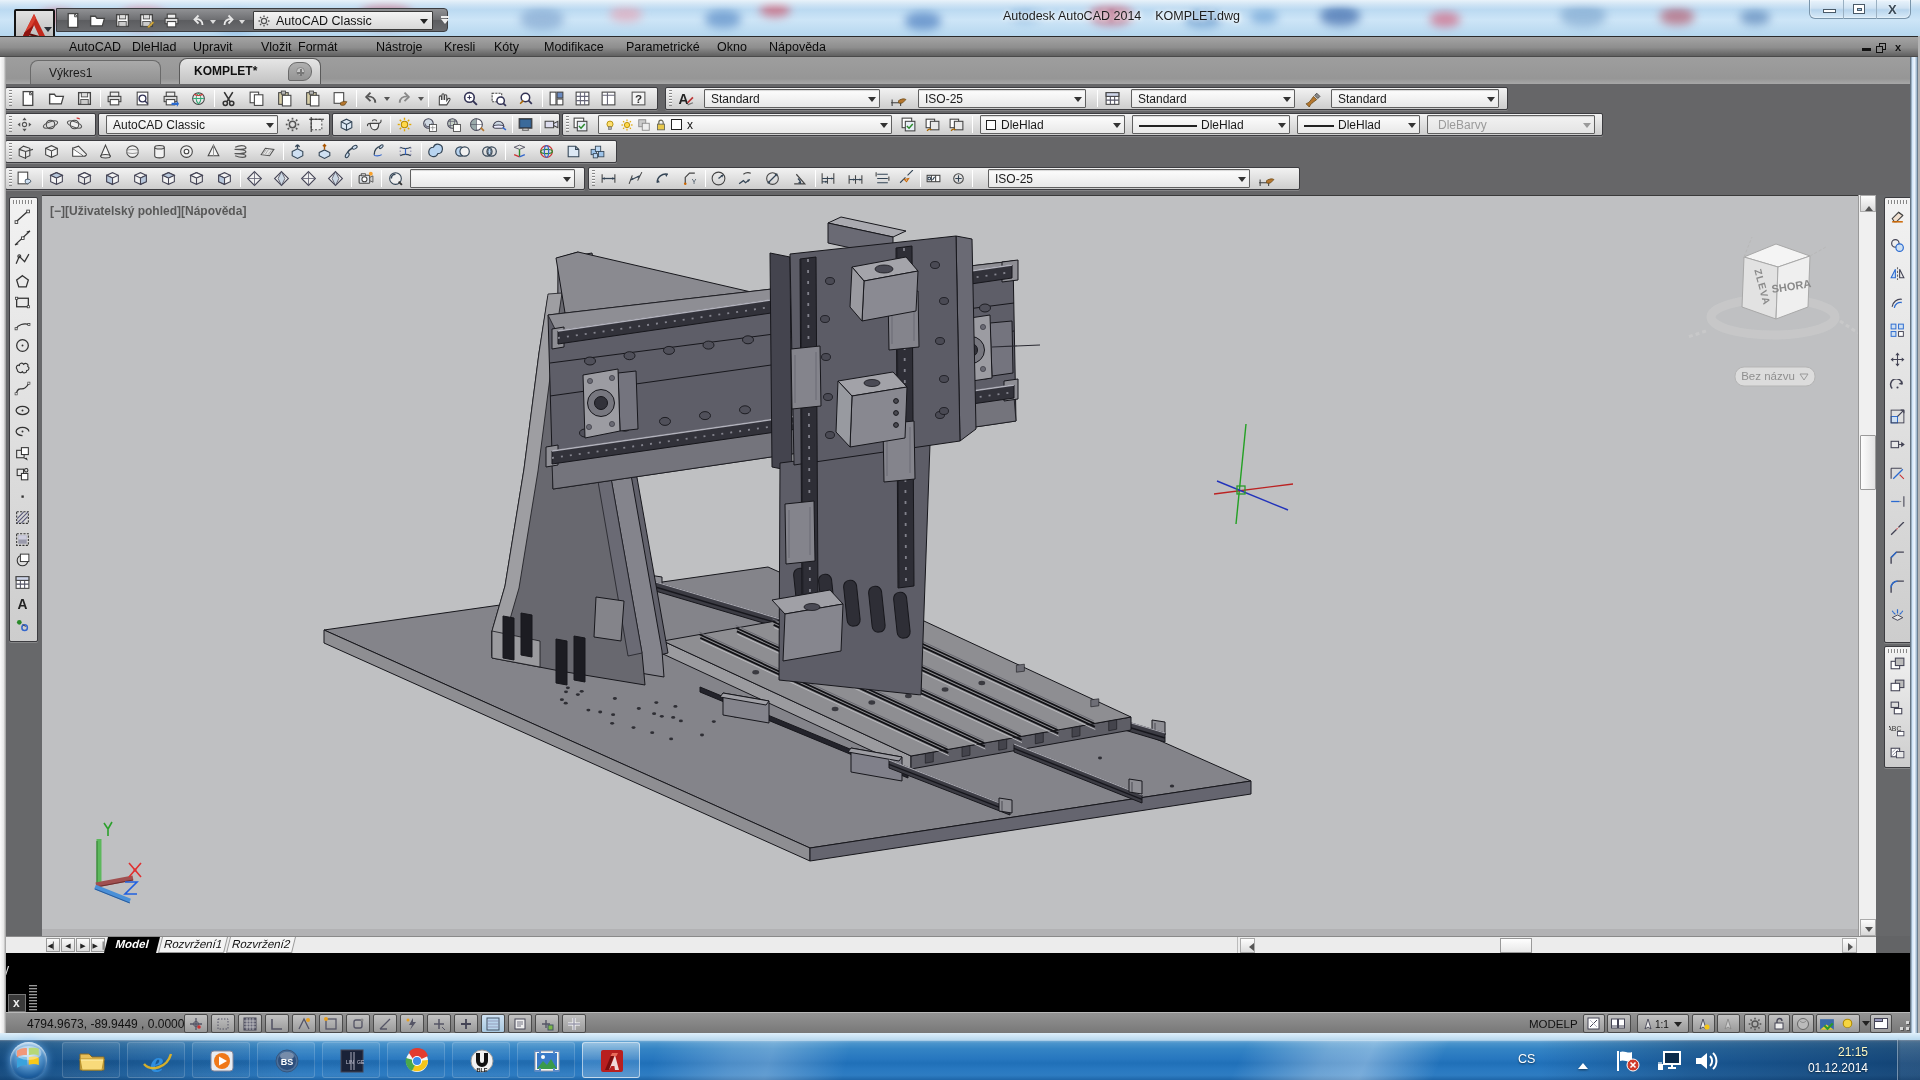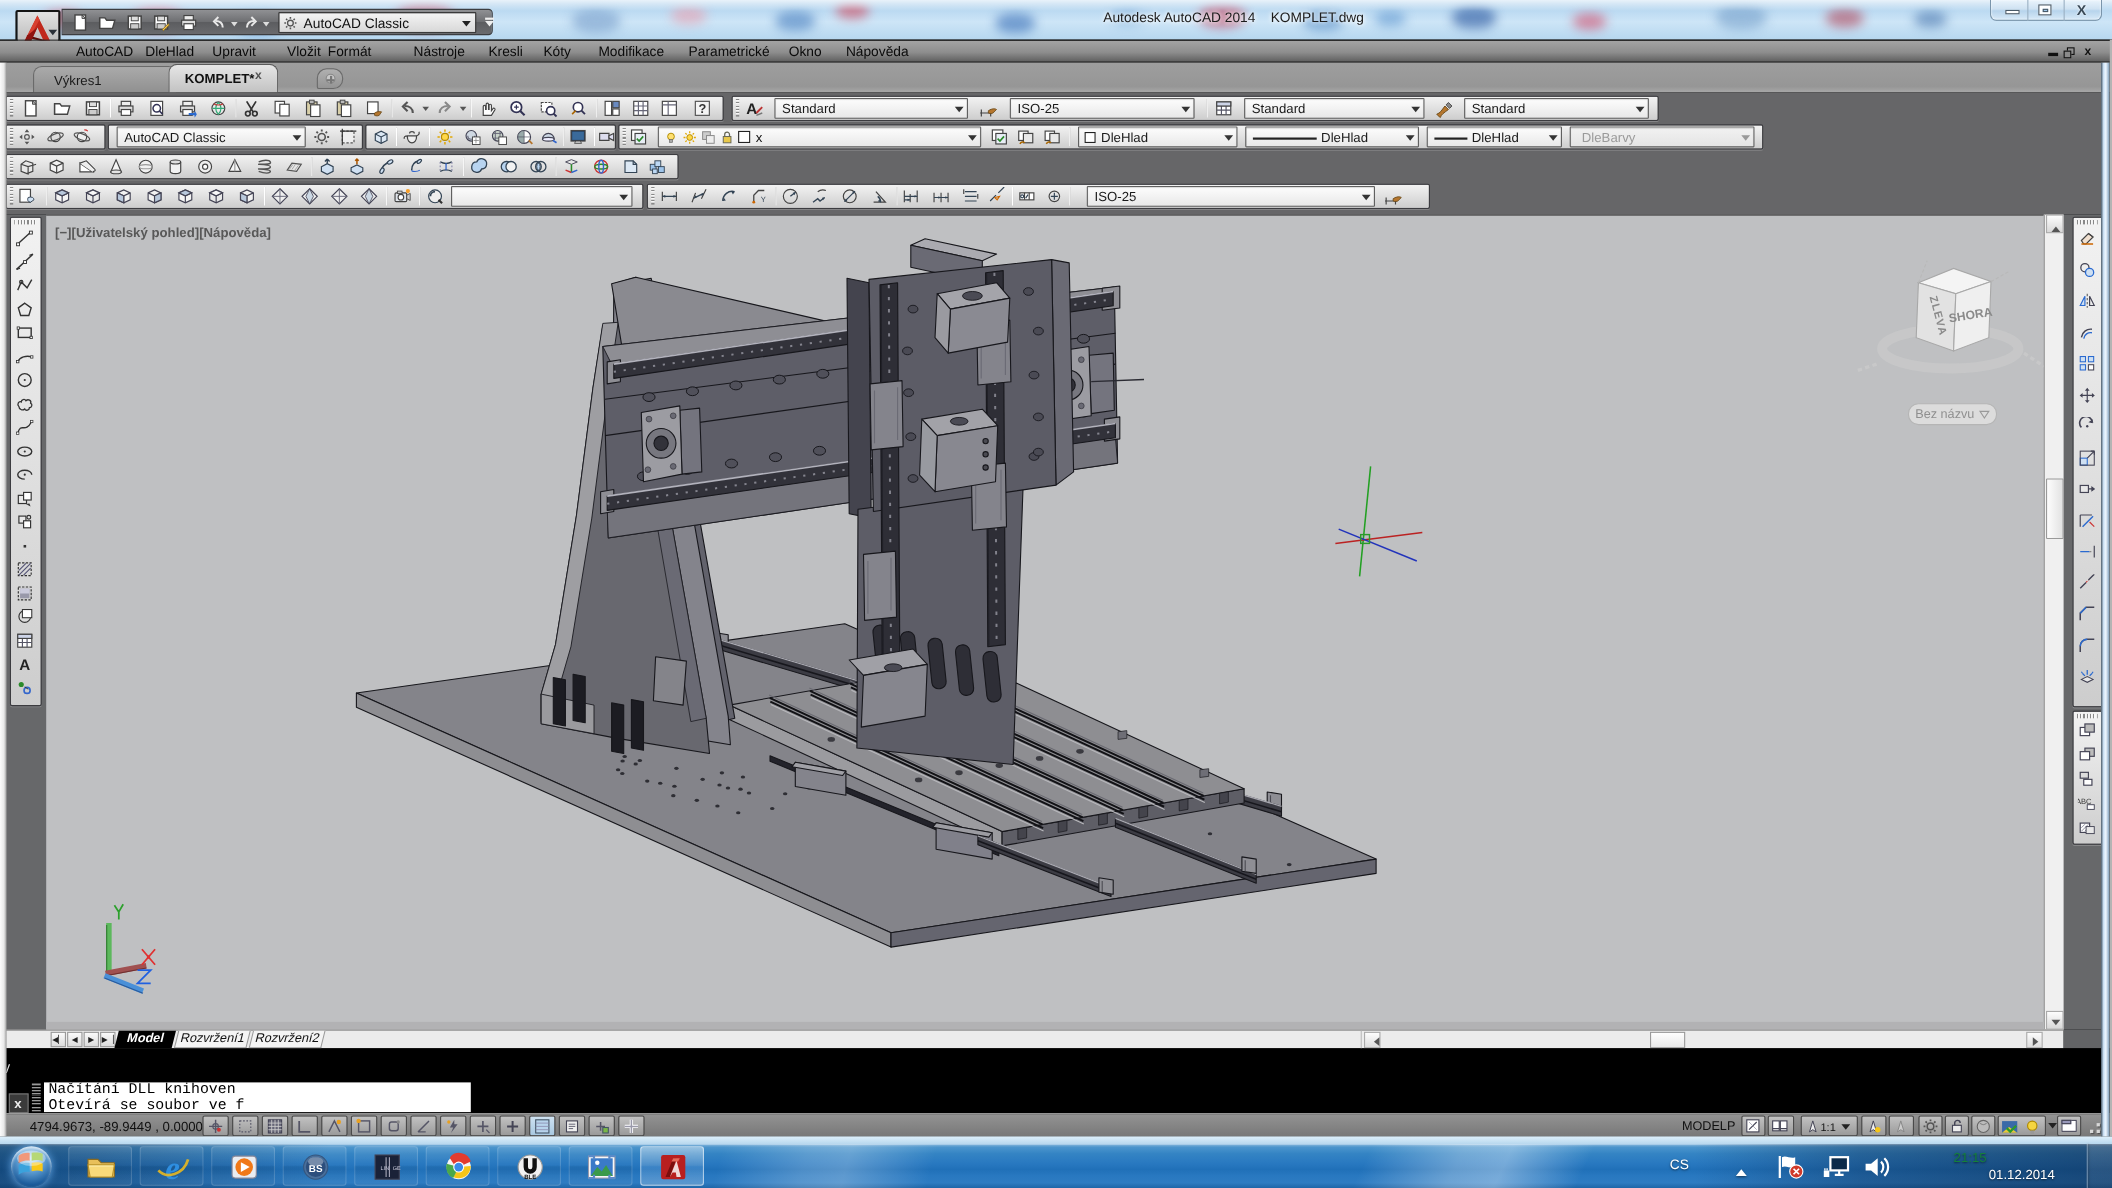--- a/index.html
+++ b/index.html
@@ -124,21 +124,21 @@
 <div class="abs" style="left:0;top:8px;width:9px;height:2.5px;background:#111"></div>
 <div class="abs" style="left:17px;top:3px;width:7px;height:7px;border:1.5px solid #111;background:transparent"></div>
 <div class="abs" style="left:14px;top:6px;width:7px;height:7px;border:1.5px solid #111;background:#8a8a8a"></div>
 <div class="abs" style="left:33px;top:1px;font-size:11px;font-weight:bold;color:#111">x</div>
 </div>
   </div>
 <div class="abs" style="left:0;top:57px;width:1920px;height:27px;background:linear-gradient(#9e9e9e,#969696 80%,#a8a8a8)">
     <div class="abs" style="left:30px;top:3px;width:131px;height:24px;background:linear-gradient(#aaa,#909090);border:1px solid #6a6a6a;border-bottom:none;border-radius:8px 8px 0 0">
       <span style="position:absolute;left:18px;top:5px;font-size:12px;color:#1a1a1a">Výkres1</span>
     </div>
-    <div class="abs" style="left:153px;top:1px;width:100px;height:26px;background:linear-gradient(#e6e6e6,#c2c2c2);border:1px solid #5a5a5a;border-bottom:none;border-radius:8px 8px 0 0">
+    <div class="abs" style="left:179px;top:1px;width:142px;height:26px;background:linear-gradient(#e6e6e6,#c2c2c2);border:1px solid #5a5a5a;border-bottom:none;border-radius:8px 8px 0 0">
       <span style="position:absolute;left:14px;top:5px;font-size:12px;font-weight:bold;color:#111">KOMPLET*</span>
       <span style="position:absolute;right:14px;top:4px;font-size:11px;font-weight:bold;color:#555">x</span>
     </div>
     <div class="abs" style="left:288px;top:5px;width:24px;height:19px;background:linear-gradient(#b0b0b0,#949494);border:1px solid #6a6a6a;border-radius:9px 9px 9px 2px">
       <div style="position:absolute;left:7px;top:4px;width:9px;height:9px;border-radius:50%;background:#c8c8c8;border:1px solid #888"></div>
       <div style="position:absolute;left:10.5px;top:6px;width:2px;height:7px;background:#777"></div>
       <div style="position:absolute;left:8px;top:8.5px;width:7px;height:2px;background:#777"></div>
     </div>
   </div>
 <div class="abs" style="left:0;top:84px;width:1920px;height:111px;background:#666668"></div>
@@ -1177,23 +1177,20 @@
       <div style="margin:4px 0 0 5px;width:0;height:0;border:4px solid transparent;border-left:5px solid #555"></div>
     </div>
   </div>
 <div class="abs" style="left:1876px;top:936px;width:44px;height:17px;background:#636466"></div>
 <div class="abs" style="left:0;top:953px;width:1920px;height:59px;background:#000">
     <div class="abs" style="left:2px;top:12px;font-size:12px;color:#ddd;font-family:'Liberation Mono',monospace">V</div>
     <div class="abs" style="left:8px;top:41px;width:18px;height:18px;background:#3a3a3a;border:1px solid #777">
       <span style="position:absolute;left:4px;top:1px;color:#eee;font-size:12px;font-weight:bold">x</span>
     </div>
     <div class="abs" style="left:29px;top:32px;width:8px;height:26px;background:repeating-linear-gradient(180deg,#999 0,#999 1px,#333 1px,#333 2px,transparent 2px,transparent 3px)"></div>
-    <div class="abs" style="left:40px;top:31px;width:388px;height:27px;background:#fff;overflow:hidden">
-      <div style="margin:1px 0 0 4px;font-size:13.5px;line-height:14px;color:#000;font-family:'Liberation Mono',monospace">Načítání DLL knihoven<br>Otevírá se soubor ve f</div>
-    </div>
   </div>
 <div class="abs" style="left:0;top:1012px;width:1920px;height:21px;background:linear-gradient(#939393,#848484 55%,#787878);border-top:1px solid #b8b8b8">
     <div class="abs" style="left:27px;top:4px;font-size:12px;color:#111">4794.9673, -89.9449 , 0.0000</div>
     <div class="abs" style="left:184px;top:1px;width:24px;height:19px;background:linear-gradient(#c2c2c2,#9a9a9a);border:1px solid #4a4a4a;border-radius:2px">
       <svg style="position:absolute;left:3px;top:1px" width="16" height="16" viewBox="0 0 16 16">
         <path d="M8 2v12M2 8h12" stroke="#556" stroke-width="1.3"></path>
         <circle cx="8" cy="8" r="2.5" fill="none" stroke="#556"></circle>
         <circle cx="11" cy="11" r="1.8" fill="#c33"></circle>
       </svg>
     </div>
@@ -1460,18 +1457,18 @@
 <svg class="abs" style="left:1656px;top:1050px" width="28" height="22" viewBox="0 0 28 22">
 <rect x="8" y="2" width="16" height="12" fill="#0a2a4a" stroke="#fff" stroke-width="2"></rect>
     <path d="M12 18h8M16 14v4" stroke="#fff" stroke-width="2"></path>
 <path d="M2 14h5v6H2Z" fill="#fff"></path>
     <path d="M3 12v2M5 12v2" stroke="#fff" stroke-width="1.2"></path>
   </svg>
 <svg class="abs" style="left:1694px;top:1050px" width="26" height="22" viewBox="0 0 26 22">
 <path d="M2 8h5l6-5v16l-6-5H2Z" fill="#fff"></path>
     <path d="M16 6a7 7 0 010 10M19 3a11 11 0 010 16" stroke="#fff" stroke-width="2" fill="none"></path>
   </svg>
-<div class="abs" style="left:1728px;top:1045px;width:78px;text-align:right;font-size:12px;color:#15803d;text-shadow:0 1px 2px rgba(0,0,0,.6)">21:15</div>
+<div class="abs" style="left:1790px;top:1045px;width:78px;text-align:right;font-size:12px;color:#fef9c3;text-shadow:0 1px 2px rgba(0,0,0,.6)">21:15</div>
 <div class="abs" style="left:1768px;top:1061px;width:100px;text-align:right;font-size:12px;color:#fff;text-shadow:0 1px 2px rgba(0,0,0,.6)">01.12.2014</div>
 <div class="abs" style="left:1897px;top:1040px;width:1px;height:40px;background:rgba(255,255,255,.4);box-shadow:1px 0 2px rgba(0,0,0,.4)"></div>
 <div class="abs" style="left:1898px;top:1040px;width:22px;height:40px;background:linear-gradient(rgba(255,255,255,.15),rgba(255,255,255,.05))"></div>
 <div class="abs" style="left:0;top:57px;width:6px;height:976px;background:linear-gradient(90deg,#fbfbfb,#e8e8e8 60%,#9a9a9a)"></div>
 <div class="abs" style="left:1910px;top:57px;width:8px;height:976px;background:linear-gradient(90deg,#4a5a68,#cfe4f8 30%,#eef6fe 55%,#9ab4cc 85%,#4a5a68)"></div>
 <div class="abs" style="left:1918px;top:36px;width:2px;height:997px;background:#b4b4b4"></div>
 </body></html>

